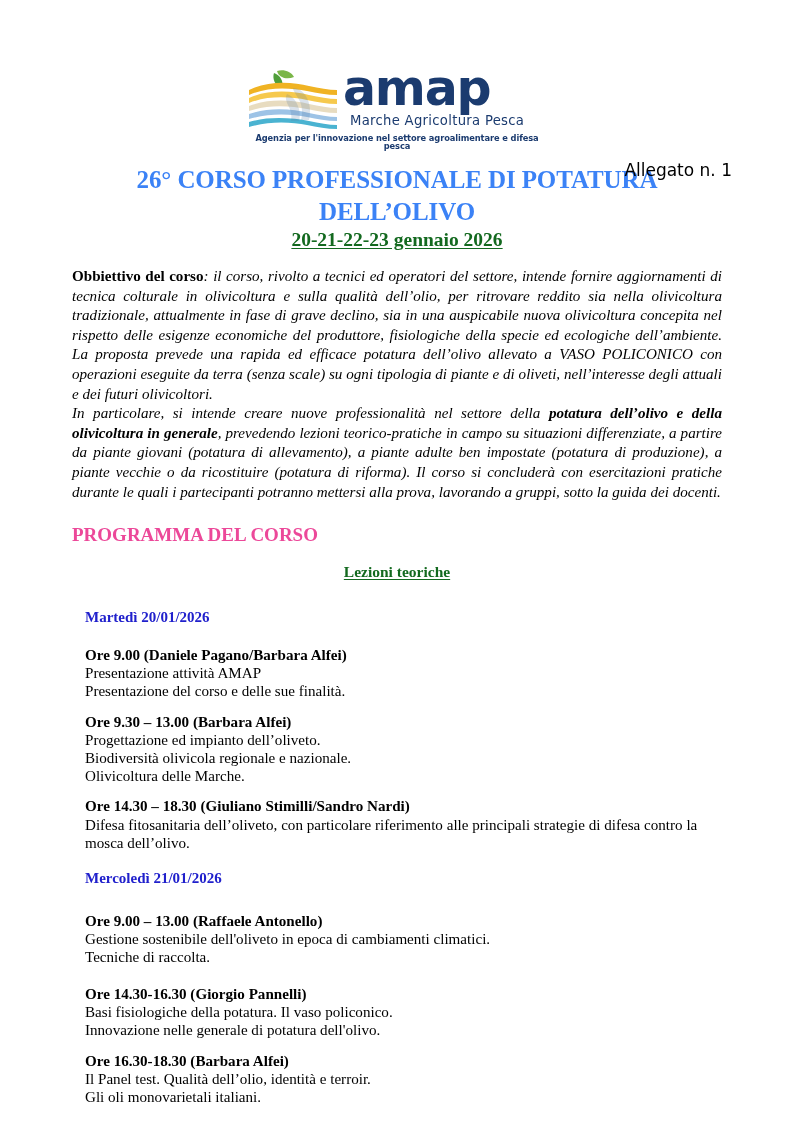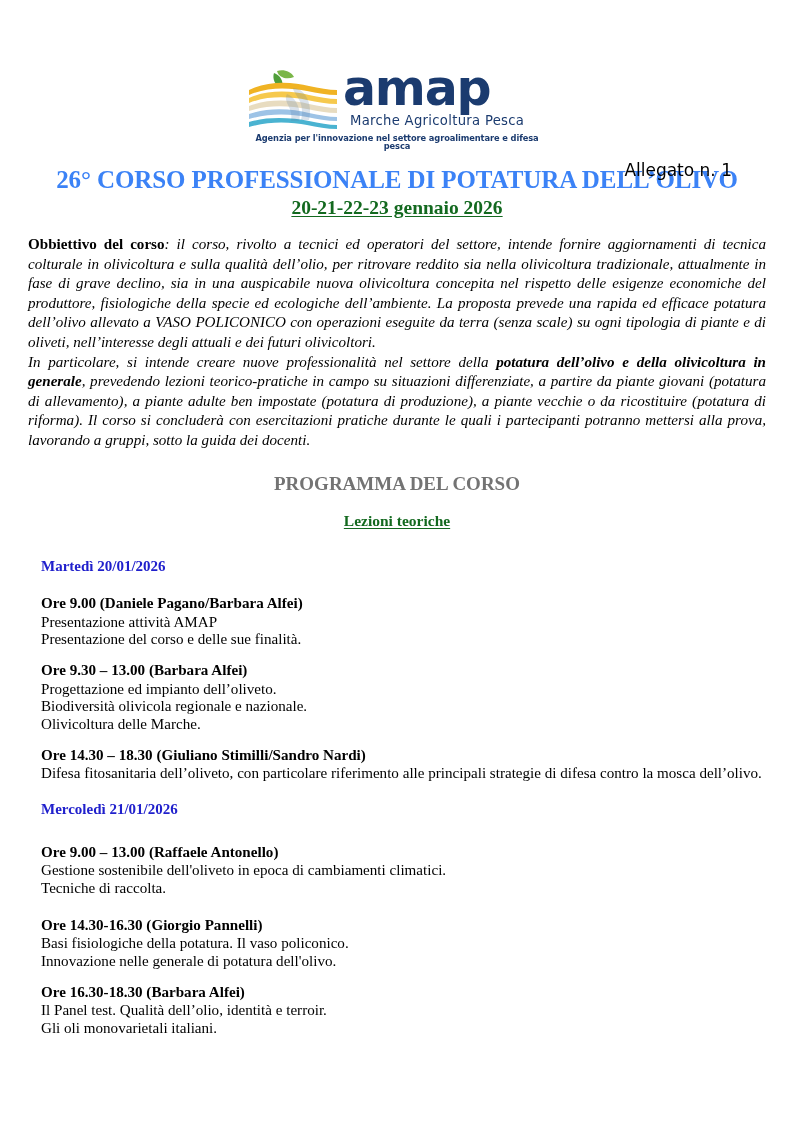--- a/index.html
+++ b/index.html
@@ -14,21 +14,21 @@
     font-family: "Liberation Serif", "DejaVu Serif", serif;
     color: #000000;
     overflow: hidden;
   }
 
   .page {
     position: relative;
     width: 794px;
     height: 1123px;
     box-sizing: border-box;
-    padding: 0 28px;
+    padding: 0 72px;
   }
 
   
   .logo-area {
     padding-top: 62px;
     display: flex;
     justify-content: center;
   }
   .logo {
     position: relative;
@@ -123,22 +123,22 @@
     font-weight: bold;
   }
   .intro .bi {
     font-style: italic;
     font-weight: bold;
   }
 
   
   .programma {
     margin-top: 22px;
-    text-align: center;
-    color: #737373;
+    text-align: left;
+    color: #ec4899;
     font-weight: bold;
     font-size: 19px;
   }
   .lezioni {
     margin-top: 17px;
     text-align: center;
     color: #13691f;
     font-weight: bold;
     font-size: 15.5px;
     text-decoration: underline;

